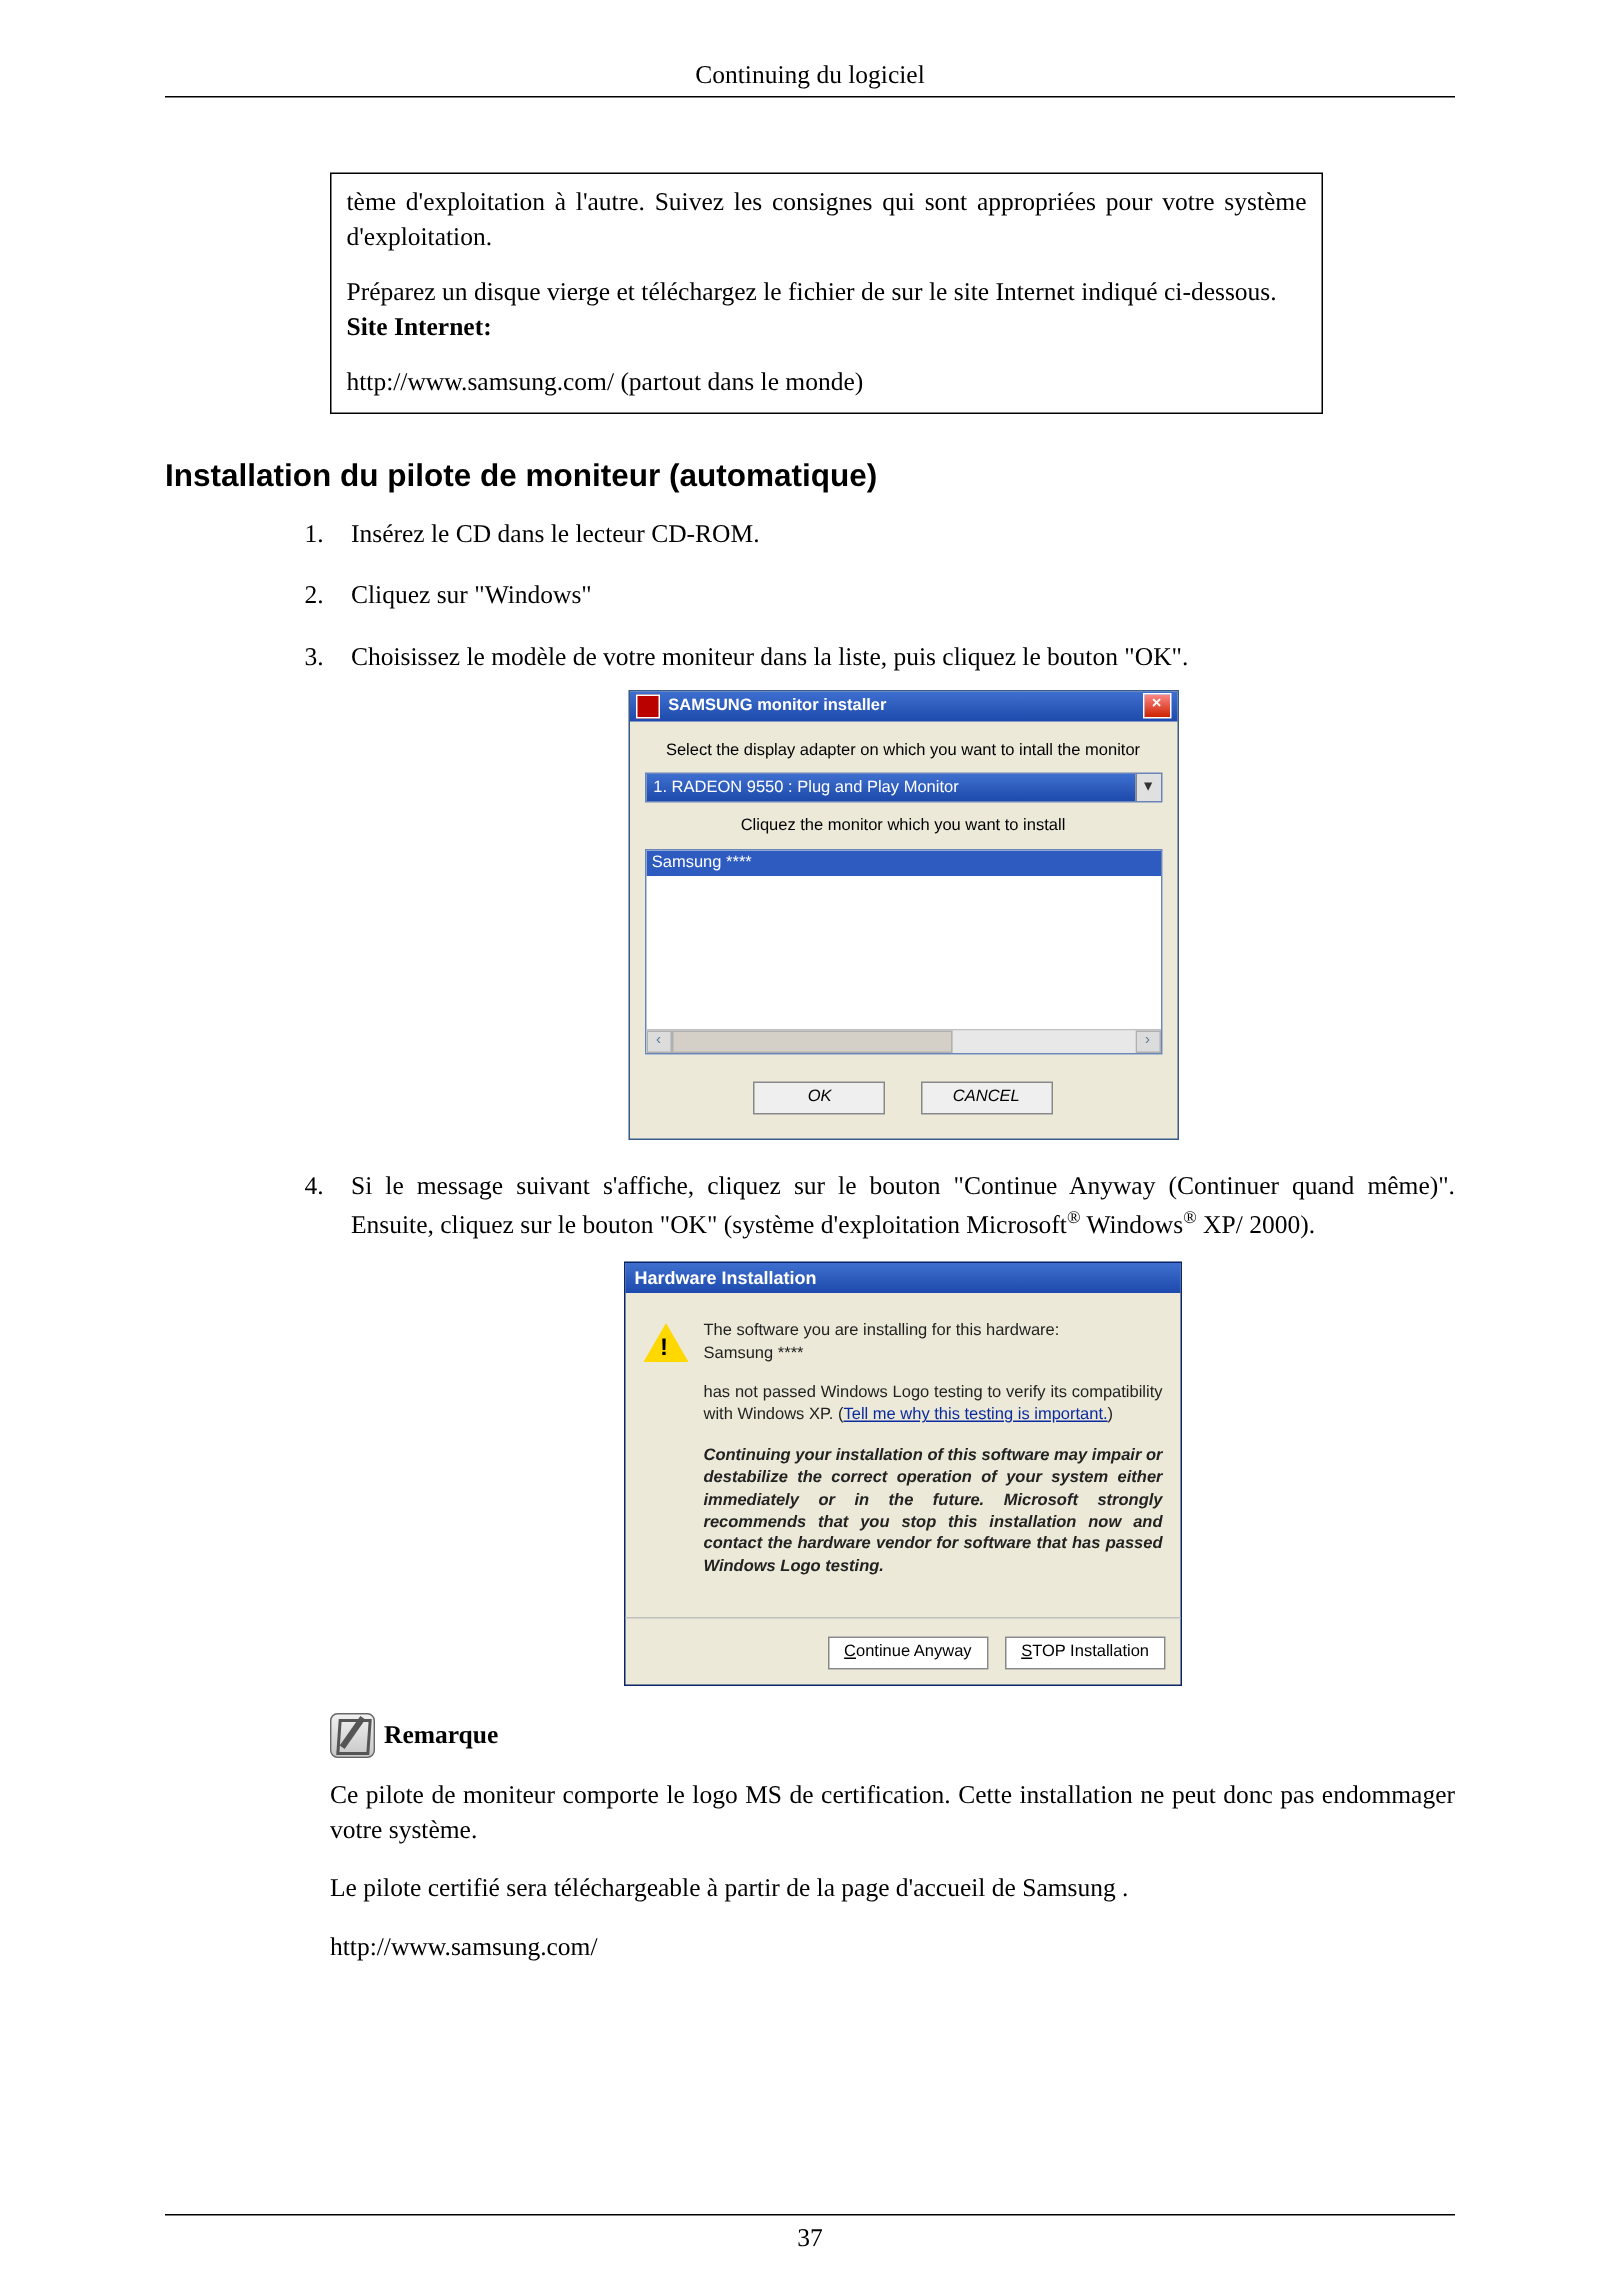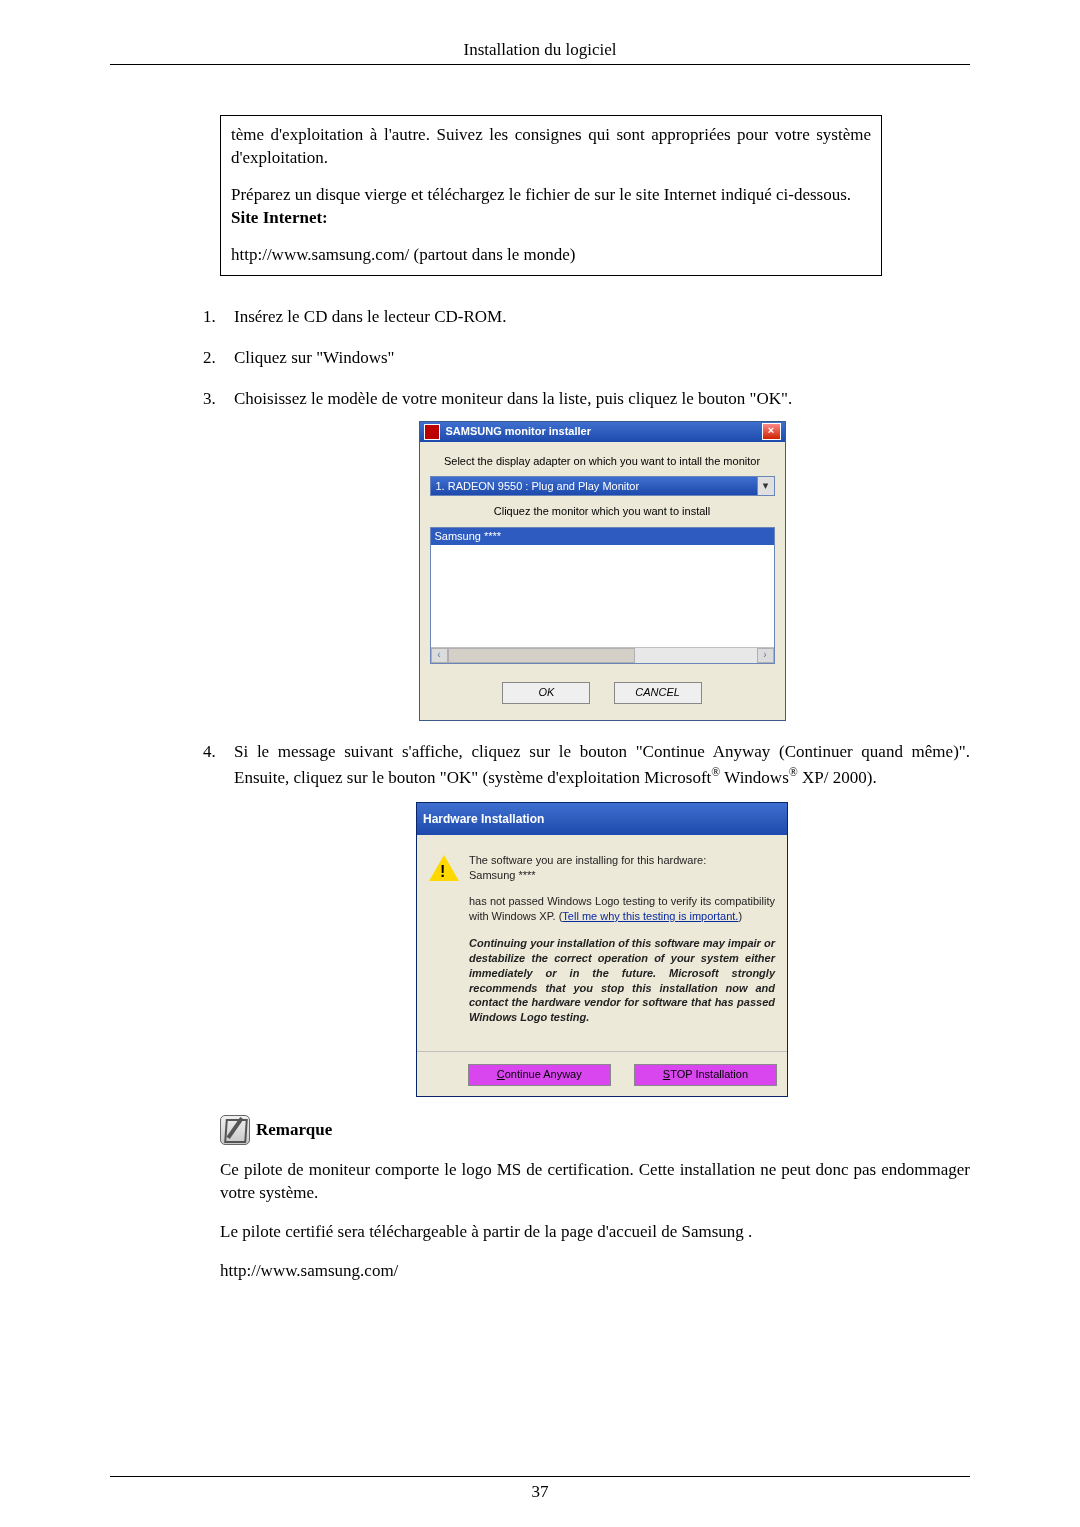--- a/index.html
+++ b/index.html
@@ -136,21 +136,21 @@
   .hwdialog {
     width: 370px;
     margin: 12px auto 18px auto;
     border: 1px solid #0a246a;
     background: #ece9d8;
     font-family: Tahoma, Arial, sans-serif;
     font-size: 11px;
   }
   .hw-titlebar {
     background: linear-gradient(to bottom, #3e6fcf 0%, #1d4aac 100%);
-    color:#fff; font-weight:bold; height:32px;
+    color:#fff; font-weight:bold; height:20px;
     display:flex; align-items:center; padding:0 6px; font-size:12px;
   }
   .hw-body { padding: 18px 12px 14px 12px; display:flex; }
   .hw-icon {
     width: 30px; flex: 0 0 30px; margin-right: 10px; margin-top:2px;
   }
   .hw-icon .tri {
     width:0; height:0; border-left:15px solid transparent;
     border-right:15px solid transparent; border-bottom:26px solid #ffd800;
     position:relative;
@@ -161,23 +161,23 @@
   }
   .hw-text { flex:1; color:#222; line-height:1.35; }
   .hw-text .para { margin-bottom:12px; }
   .hw-text .link { color:#0a2aa0; text-decoration:underline; }
   .hw-text .boldpara { font-weight:bold;font-style:italic; }
   .hw-btnrow {
     border-top:1px solid #c0c0c0;
     padding: 12px 10px 10px 10px; text-align:right;
   }
   .hwbtn {
-    display:inline-block; height:20px; padding: 0 28px;
-    border:1px solid #888; background:#d946ef;
-    font-size:11px; line-height:18px; margin-left:20px;
+    display:inline-block; height:20px; padding: 0 10px;
+    border:1px solid #888; background:#ffffff;
+    font-size:11px; line-height:18px; margin-left:8px;
   }
 
   .note-row {
     display:flex; align-items:center;
     margin: 10px 0 14px 110px;
   }
   .note-icon {
     width:28px; height:28px; border:1px solid #666; border-radius:5px;
     background: linear-gradient(to bottom,#f0f0f0,#c8c8c8);
     position:relative; margin-right:6px;
@@ -203,32 +203,33 @@
 
   .footer {
     position:absolute; bottom:25px; left:110px; right:110px;
   }
   .footer .pn { text-align:center; font-size:17px; margin-top:5px;}
 </style>
 </head>
 <body>
 
 <div class="page">
-  <div class="header-title">Installation du logiciel</div>
+  <div class="header-title">Continuing du logiciel</div>
   <hr class="rule">
 
   <div class="top-box">
     <p>tème d'exploitation à l'autre. Suivez les consignes qui sont appropriées pour votre système d'exploitation.</p>
     <p>
       <span>Préparez un disque vierge et téléchargez le fichier de sur le site Internet indiqué ci-dessous.</span><br>
       <span class="bold">Site Internet:</span>
     </p>
     <p>http://www.samsung.com/ (partout dans le monde)</p>
   </div>
 
+  <h2 class="section">Installation du pilote de moniteur (automatique)</h2>
 
   <ol class="steps">
     <li>Insérez le CD dans le lecteur CD-ROM.</li>
     <li>Cliquez sur "Windows"</li>
     <li>
       <span>Choisissez le modèle de votre moniteur dans la liste, puis cliquez le bouton "OK".</span>
 
       <div class="installer-window">
         <div class="installer-titlebar">
           <div class="tb-icon"></div>

